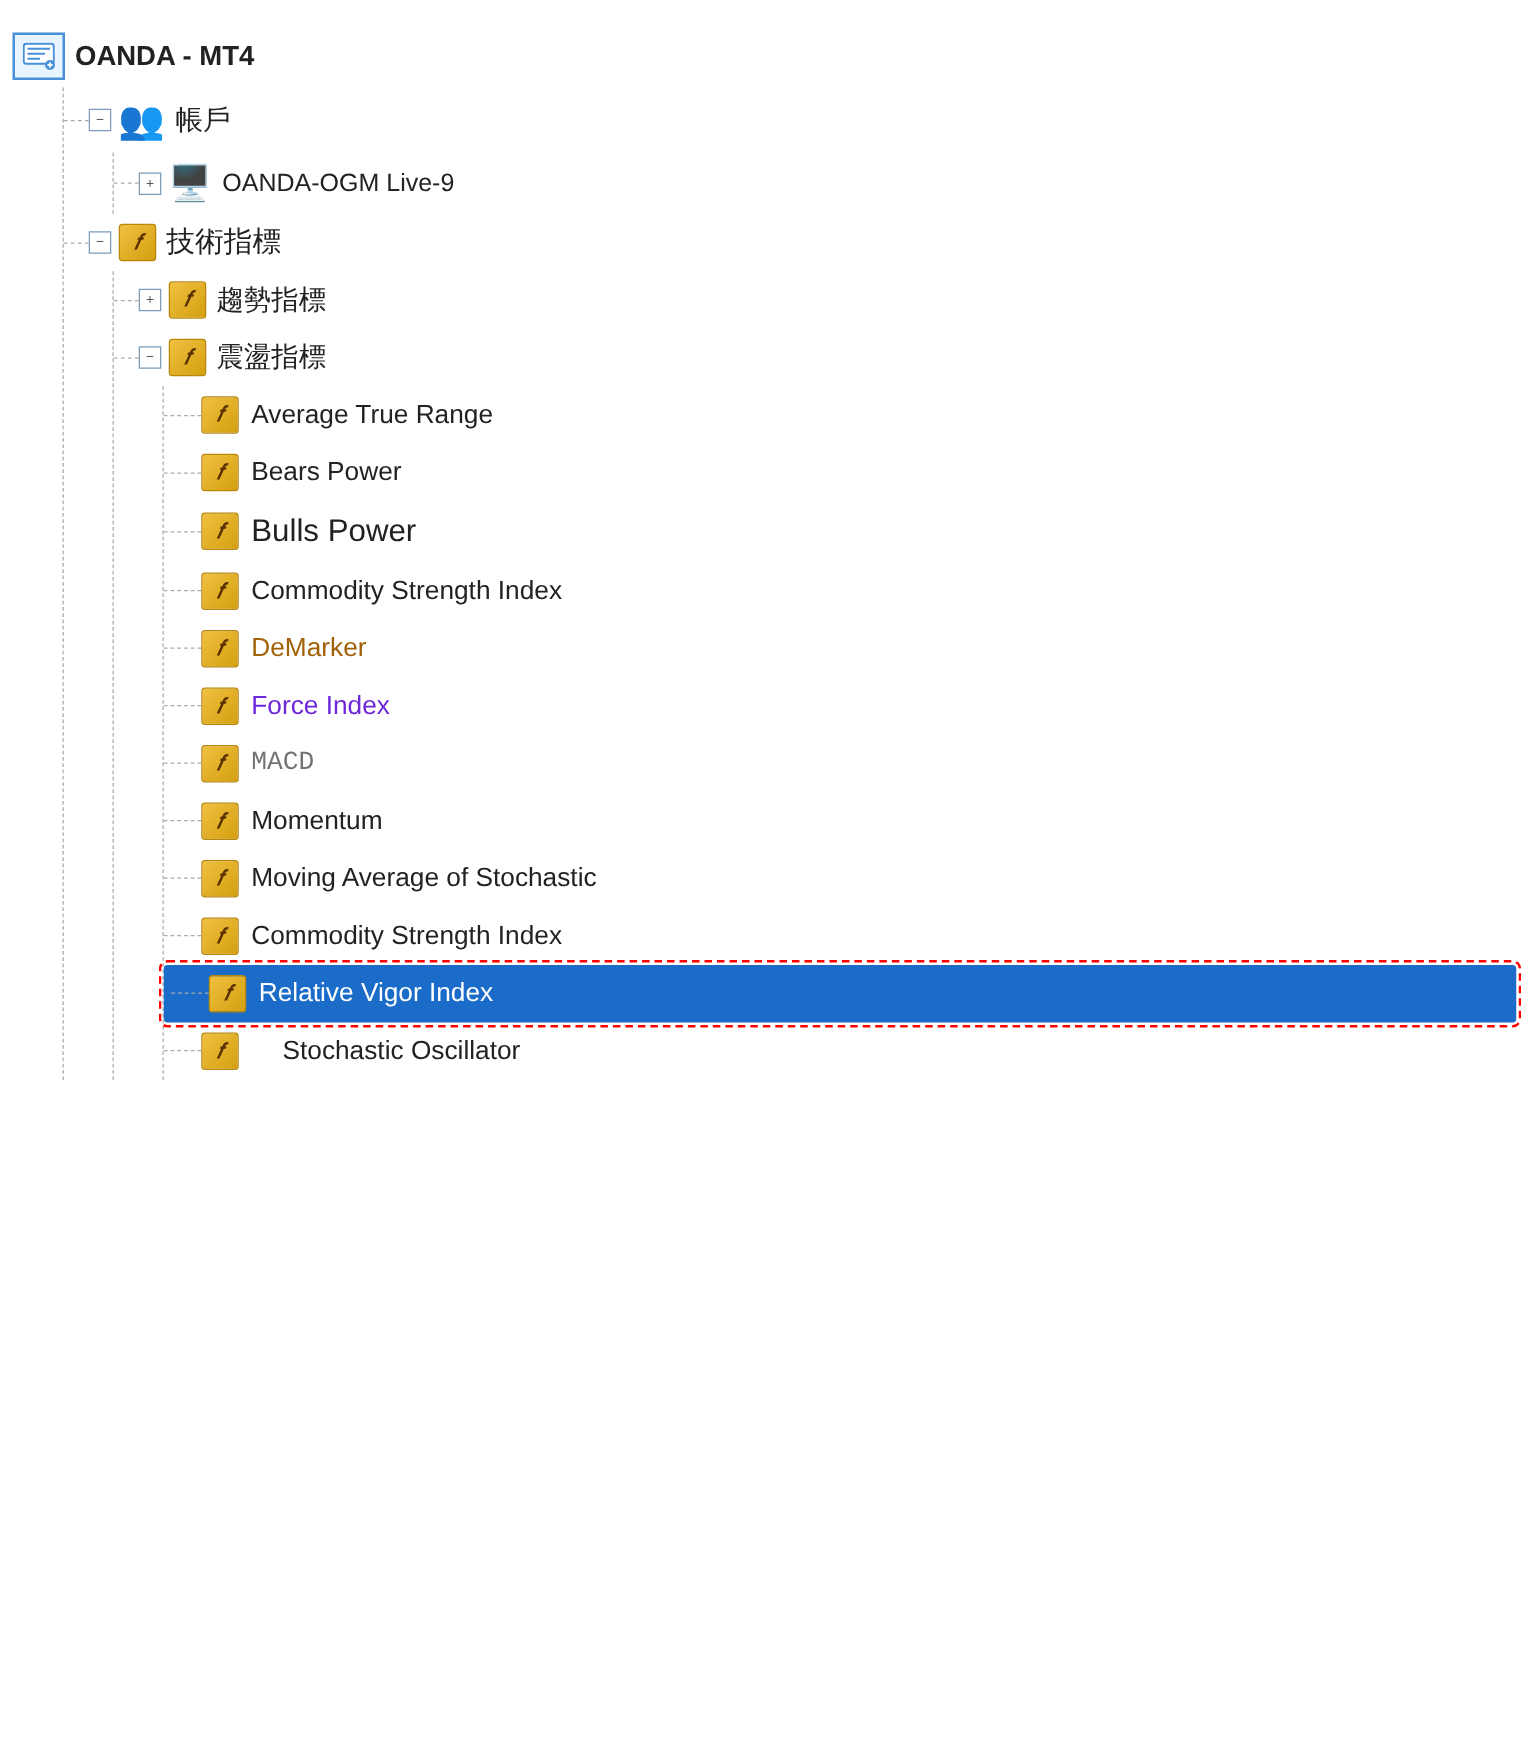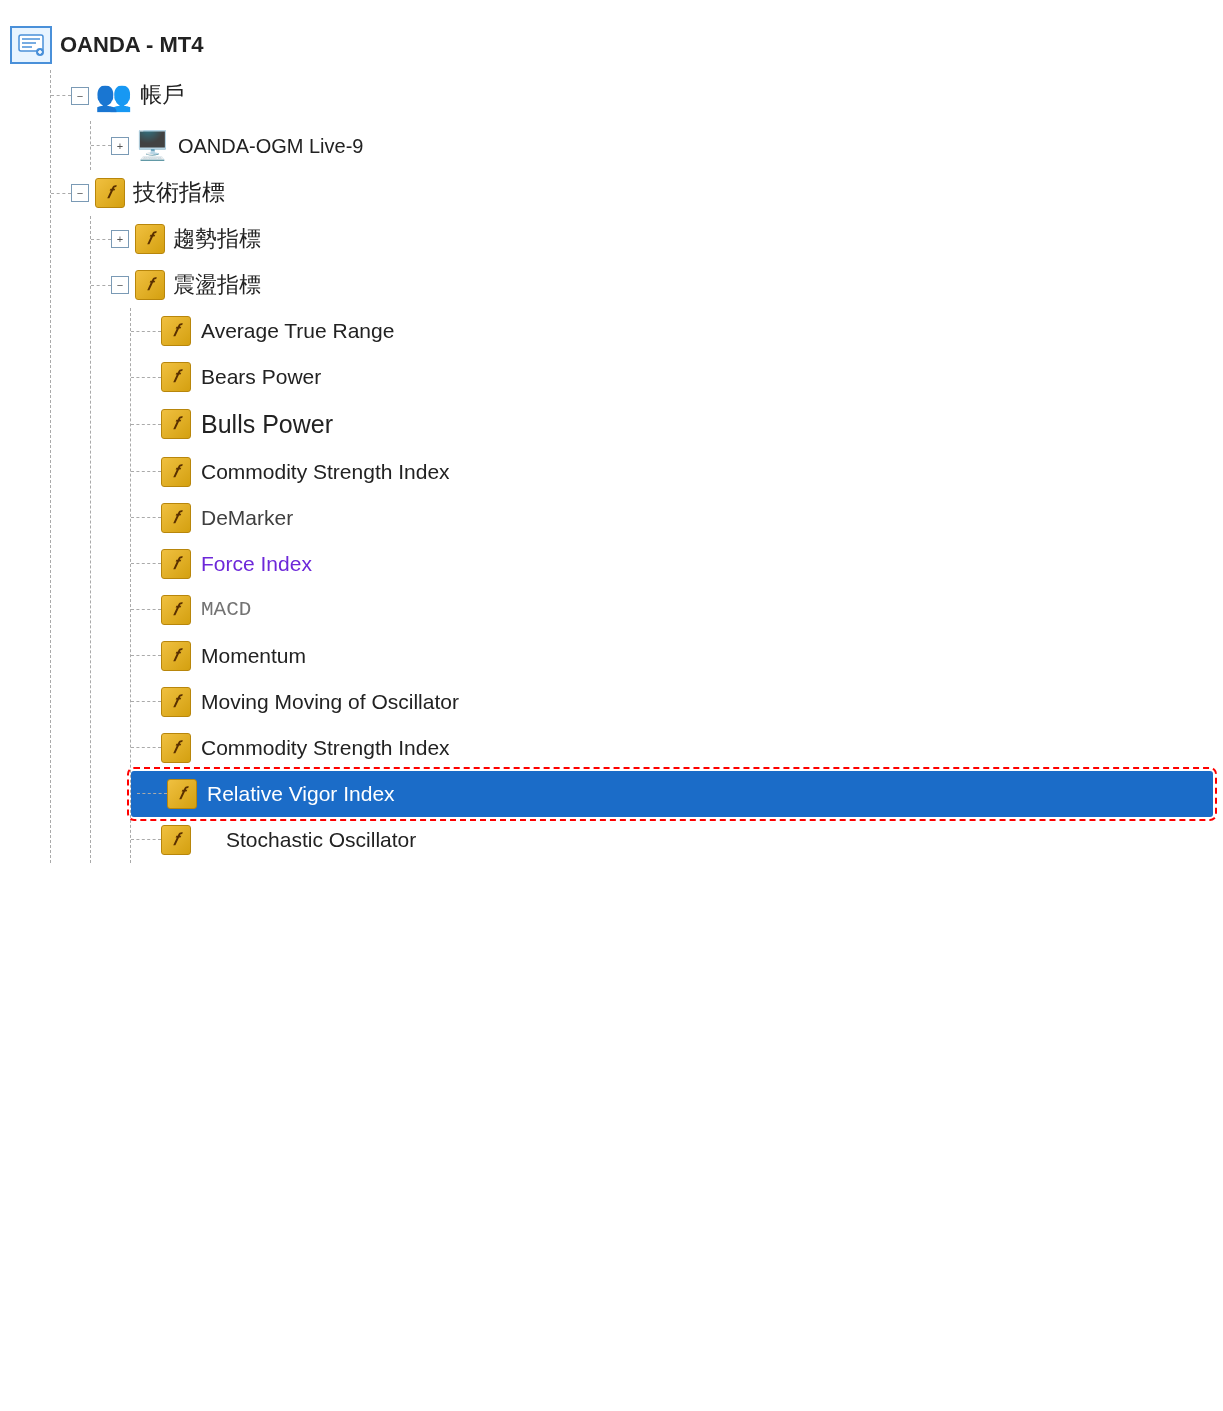--- a/index.html
+++ b/index.html
@@ -185,41 +185,41 @@
                   <span style="font-size: 25px; color: rgb(34, 34, 34); line-height: 1.3;">Bulls Power</span>
                 </div>
                 <div style="display: flex; align-items: center; padding: 8px 0px; position: relative;">
                   <div style="width: 30px; border-bottom: 1px dashed rgb(170, 170, 170); flex-shrink: 0;"></div>
                   <div style="width: 30px; height: 30px; background: linear-gradient(135deg, rgb(240, 192, 64), rgb(212, 160, 16)); border: 1px solid rgb(184, 134, 11); border-radius: 3px; display: flex; align-items: center; justify-content: center; font-style: italic; font-weight: bold; font-size: 17px; color: rgb(90, 48, 0); font-family: Georgia, serif; flex-shrink: 0; margin-right: 10px;">𝑓</div>
                   <span style="font-size: 21px; color: rgb(34, 34, 34); line-height: 1.3;">Commodity Strength Index</span>
                 </div>
                 <div style="display: flex; align-items: center; padding: 8px 0px; position: relative;">
                   <div style="width: 30px; border-bottom: 1px dashed rgb(170, 170, 170); flex-shrink: 0;"></div>
                   <div style="width: 30px; height: 30px; background: linear-gradient(135deg, rgb(240, 192, 64), rgb(212, 160, 16)); border: 1px solid rgb(184, 134, 11); border-radius: 3px; display: flex; align-items: center; justify-content: center; font-style: italic; font-weight: bold; font-size: 17px; color: rgb(90, 48, 0); font-family: Georgia, serif; flex-shrink: 0; margin-right: 10px;">𝑓</div>
-                  <span style="font-size: 21px; color: #404040; line-height: 1.3;">DeMarker</span>
+                  <span style="font-size: 21px; color: #a16207; line-height: 1.3;">DeMarker</span>
                 </div>
                 <div style="display: flex; align-items: center; padding: 8px 0px; position: relative;">
                   <div style="width: 30px; border-bottom: 1px dashed rgb(170, 170, 170); flex-shrink: 0;"></div>
                   <div style="width: 30px; height: 30px; background: linear-gradient(135deg, rgb(240, 192, 64), rgb(212, 160, 16)); border: 1px solid rgb(184, 134, 11); border-radius: 3px; display: flex; align-items: center; justify-content: center; font-style: italic; font-weight: bold; font-size: 17px; color: rgb(90, 48, 0); font-family: Georgia, serif; flex-shrink: 0; margin-right: 10px;">𝑓</div>
                   <span style="font-size: 21px; color: #6d28d9; line-height: 1.3;">Force Index</span>
                 </div>
                 <div style="display: flex; align-items: center; padding: 8px 0px; position: relative;">
                   <div style="width: 30px; border-bottom: 1px dashed rgb(170, 170, 170); flex-shrink: 0;"></div>
                   <div style="width: 30px; height: 30px; background: linear-gradient(135deg, rgb(240, 192, 64), rgb(212, 160, 16)); border: 1px solid rgb(184, 134, 11); border-radius: 3px; display: flex; align-items: center; justify-content: center; font-style: italic; font-weight: bold; font-size: 17px; color: rgb(90, 48, 0); font-family: Georgia, serif; flex-shrink: 0; margin-right: 10px;">𝑓</div>
                   <span style="font-size: 21px; color: #737373; line-height: 1.3; font-family: Liberation Mono, monospace;">MACD</span>
                 </div>
                 <div style="display: flex; align-items: center; padding: 8px 0px; position: relative;">
                   <div style="width: 30px; border-bottom: 1px dashed rgb(170, 170, 170); flex-shrink: 0;"></div>
                   <div style="width: 30px; height: 30px; background: linear-gradient(135deg, rgb(240, 192, 64), rgb(212, 160, 16)); border: 1px solid rgb(184, 134, 11); border-radius: 3px; display: flex; align-items: center; justify-content: center; font-style: italic; font-weight: bold; font-size: 17px; color: rgb(90, 48, 0); font-family: Georgia, serif; flex-shrink: 0; margin-right: 10px;">𝑓</div>
                   <span style="font-size: 21px; color: rgb(34, 34, 34); line-height: 1.3;">Momentum</span>
                 </div>
                 <div style="display: flex; align-items: center; padding: 8px 0px; position: relative;">
                   <div style="width: 30px; border-bottom: 1px dashed rgb(170, 170, 170); flex-shrink: 0;"></div>
                   <div style="width: 30px; height: 30px; background: linear-gradient(135deg, rgb(240, 192, 64), rgb(212, 160, 16)); border: 1px solid rgb(184, 134, 11); border-radius: 3px; display: flex; align-items: center; justify-content: center; font-style: italic; font-weight: bold; font-size: 17px; color: rgb(90, 48, 0); font-family: Georgia, serif; flex-shrink: 0; margin-right: 10px;">𝑓</div>
-                  <span style="font-size: 21px; color: rgb(34, 34, 34); line-height: 1.3;">Moving Moving of Oscillator</span>
+                  <span style="font-size: 21px; color: rgb(34, 34, 34); line-height: 1.3;">Moving Average of Stochastic</span>
                 </div>
                 <div style="display: flex; align-items: center; padding: 8px 0px; position: relative;">
                   <div style="width: 30px; border-bottom: 1px dashed rgb(170, 170, 170); flex-shrink: 0;"></div>
                   <div style="width: 30px; height: 30px; background: linear-gradient(135deg, rgb(240, 192, 64), rgb(212, 160, 16)); border: 1px solid rgb(184, 134, 11); border-radius: 3px; display: flex; align-items: center; justify-content: center; font-style: italic; font-weight: bold; font-size: 17px; color: rgb(90, 48, 0); font-family: Georgia, serif; flex-shrink: 0; margin-right: 10px;">𝑓</div>
                   <span style="font-size: 21px; color: rgb(34, 34, 34); line-height: 1.3;">Commodity Strength Index</span>
                 </div>
                 <div style="display: flex; align-items: center; padding: 8px 6px; position: relative; background: rgb(27, 108, 200); border-radius: 3px; outline: red dashed 2.5px; outline-offset: 2px;">
                   <div style="width: 30px; border-bottom: 1px dashed rgb(170, 170, 170); flex-shrink: 0;"></div>
                   <div style="width: 30px; height: 30px; background: linear-gradient(135deg, rgb(240, 192, 64), rgb(212, 160, 16)); border: 1px solid rgb(184, 134, 11); border-radius: 3px; display: flex; align-items: center; justify-content: center; font-style: italic; font-weight: bold; font-size: 17px; color: rgb(90, 48, 0); font-family: Georgia, serif; flex-shrink: 0; margin-right: 10px;">𝑓</div>
                   <span style="font-size: 21px; color: rgb(255, 255, 255); line-height: 1.3;">Relative Vigor Index</span>

